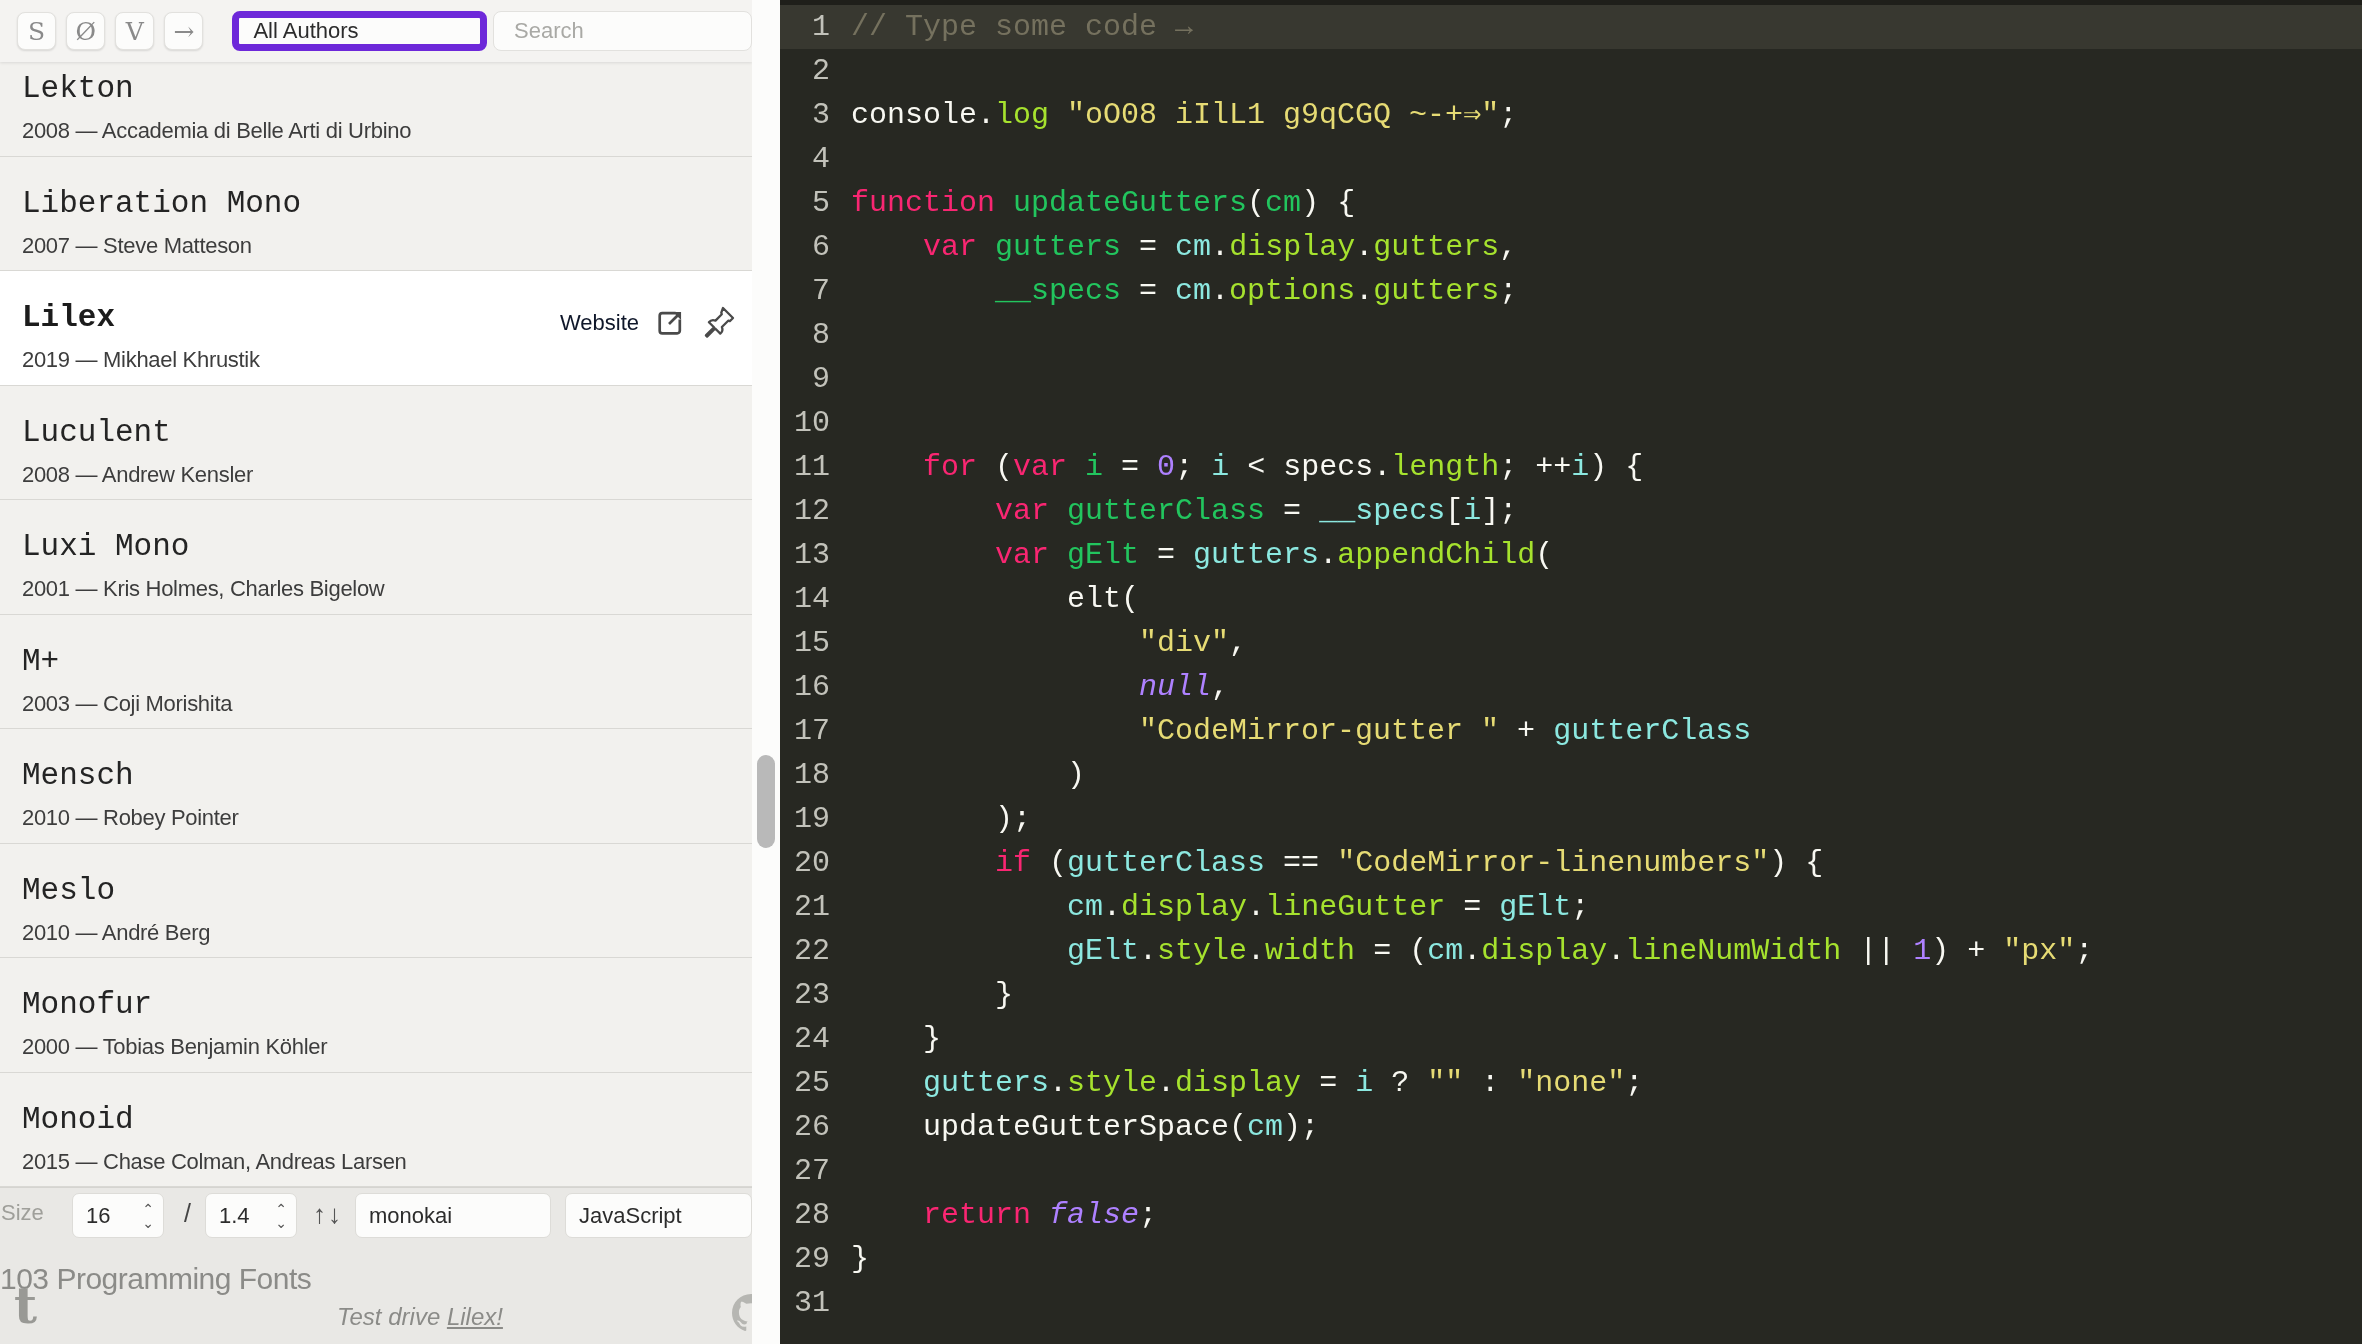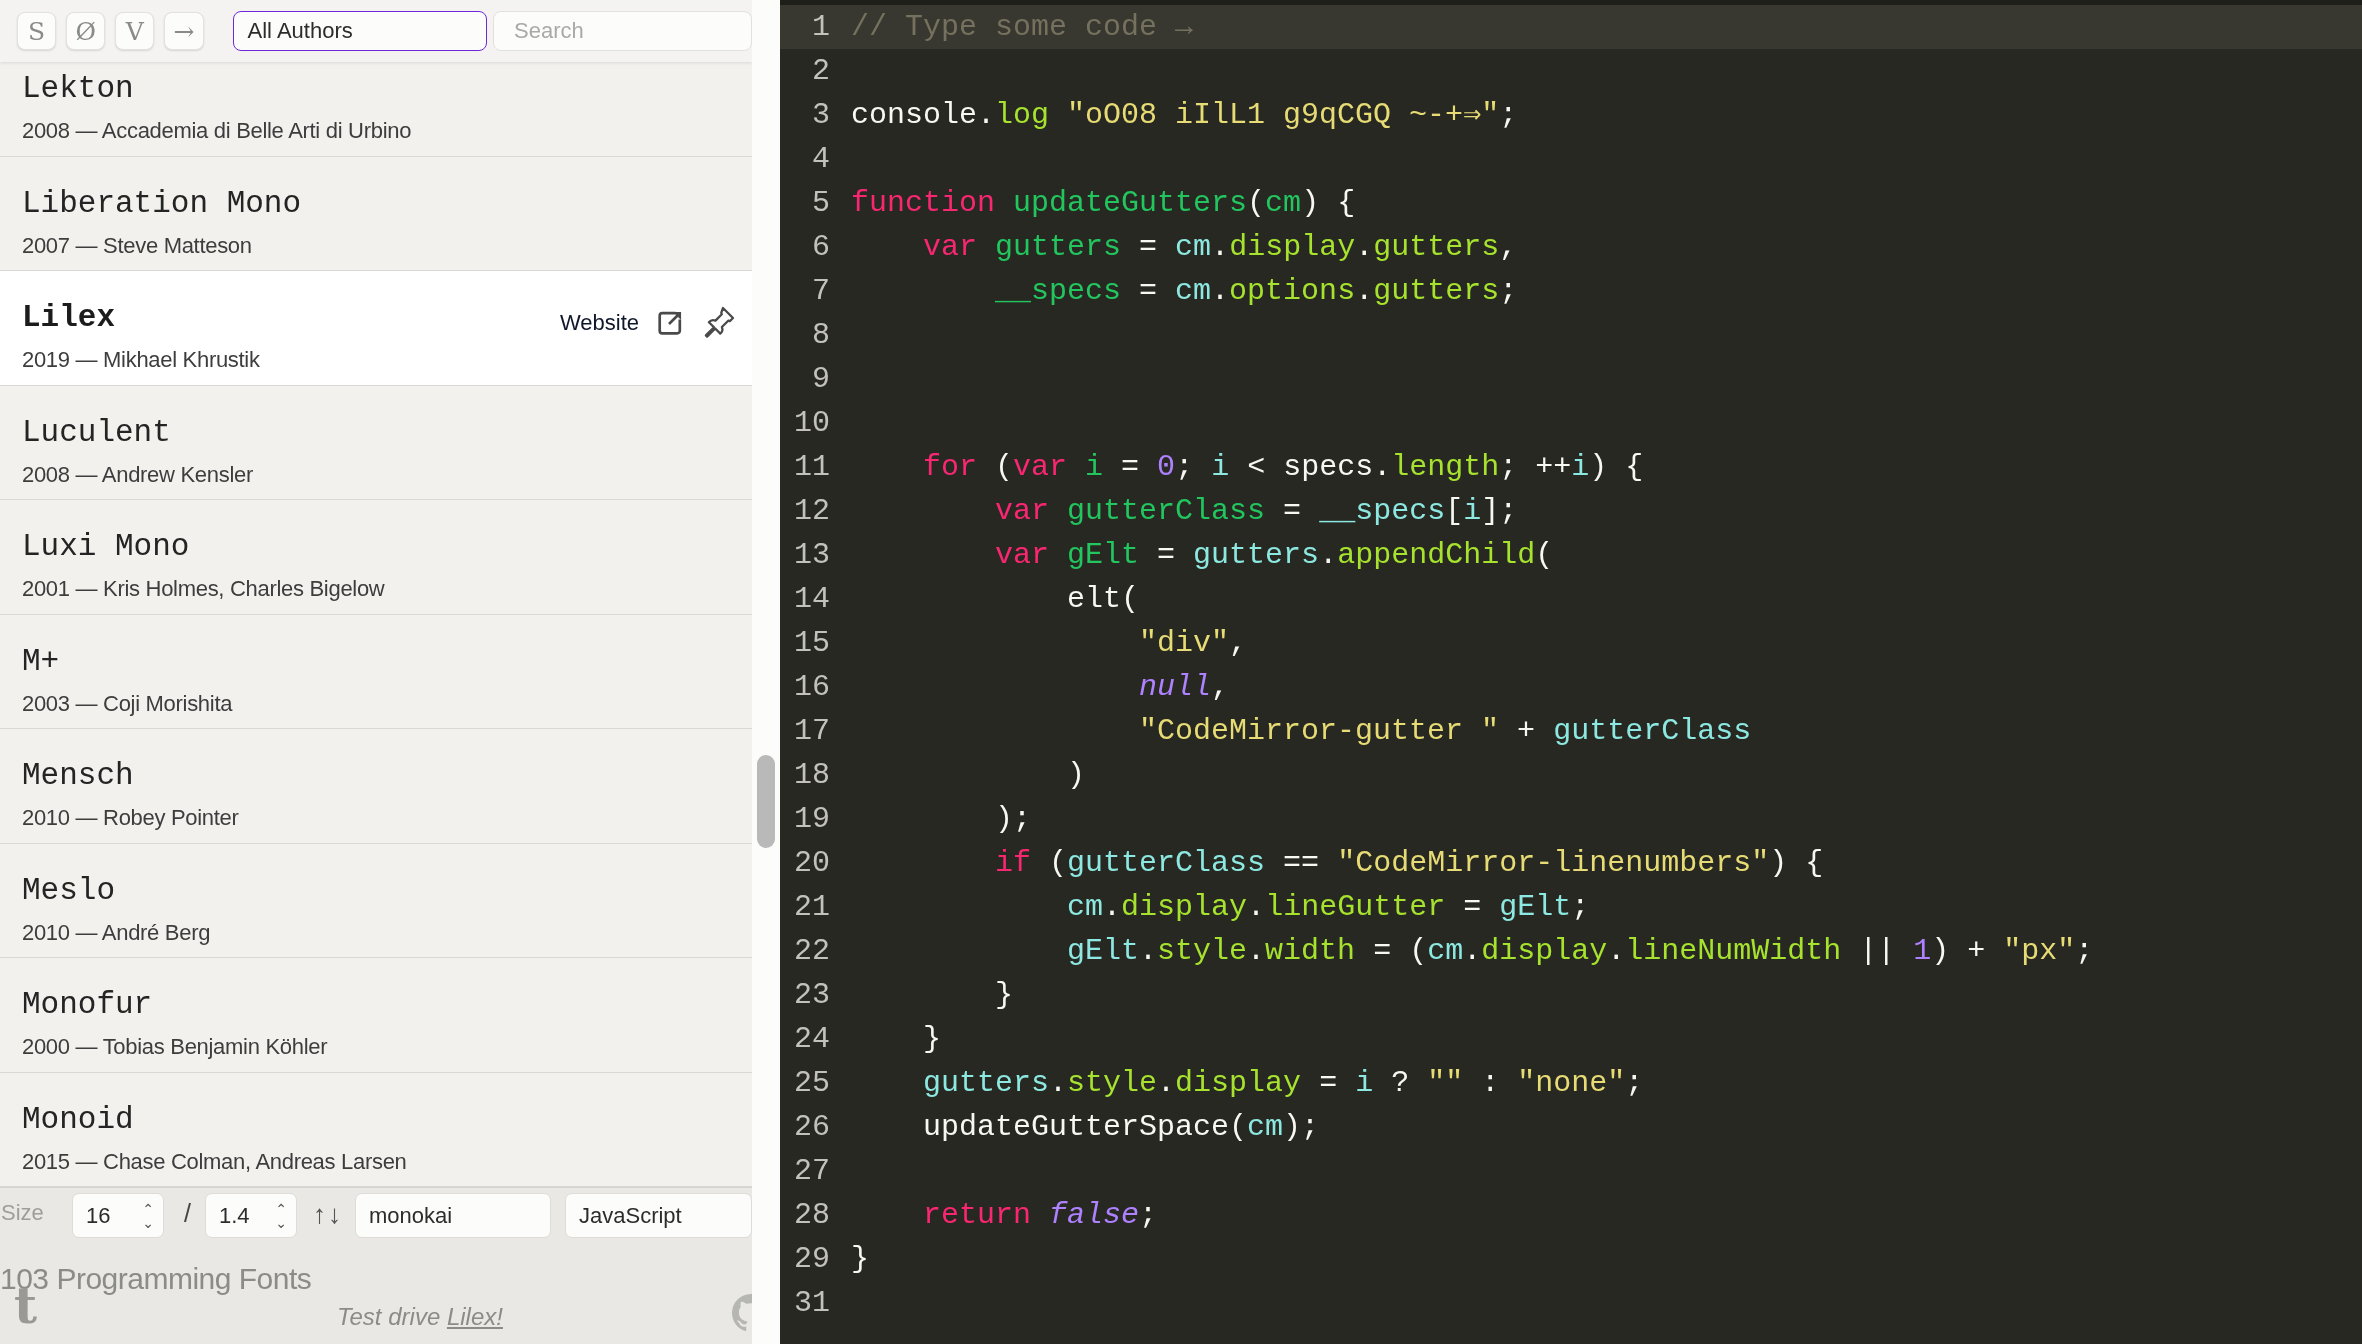--- a/index.html
+++ b/index.html
@@ -23,21 +23,21 @@
   .rowmeta svg { display:block; }
 
   
   .toolbar { position:absolute; left:0; top:0; width:752px; height:62px; background:#f4f3f1;
              box-shadow:0 1px 3px rgba(0,0,0,0.10); display:flex; align-items:center; }
   .tbtn { width:40px; height:38px; margin-right:10px; background:#fcfcfb; border:1px solid #e2e1de;
           border-radius:8px; box-shadow:0 1px 2px rgba(0,0,0,0.12); color:#8a8a8a;
           font-family:"DejaVu Serif", serif; font-size:25px; display:flex; align-items:center;
           justify-content:center; cursor:pointer; }
   .tbtn:first-child { margin-left:17px; }
-  .tsel { width:260px; height:40px; margin-left:19px; background:#fcfcfb; border:1px solid #6d28d9;
+  .tsel { width:260px; height:40px; margin-left:19px; background:#fcfcfb; border:7px solid #6d28d9;
           border-radius:8px; font-size:22px; color:#2c2c2c; display:flex; align-items:center;
           padding-left:14px; cursor:pointer; }
   .tsearch { width:259px; height:40px; margin-left:6px; background:#fcfcfb; border:1px solid #e2e1de;
              border-radius:8px; font-size:22px; color:#2c2c2c; padding-left:20px; outline:none; }
   .tsearch::placeholder { color:#a9a9a5; }
 
   
   .bottom { position:absolute; left:0; top:1187px; width:752px; height:157px; background:#e9e8e5;
             border-top:1px solid #d5d4d0; }
   .ctl-label { position:absolute; left:1px; top:1200px; font-size:22px; color:#9f9f9a; }

